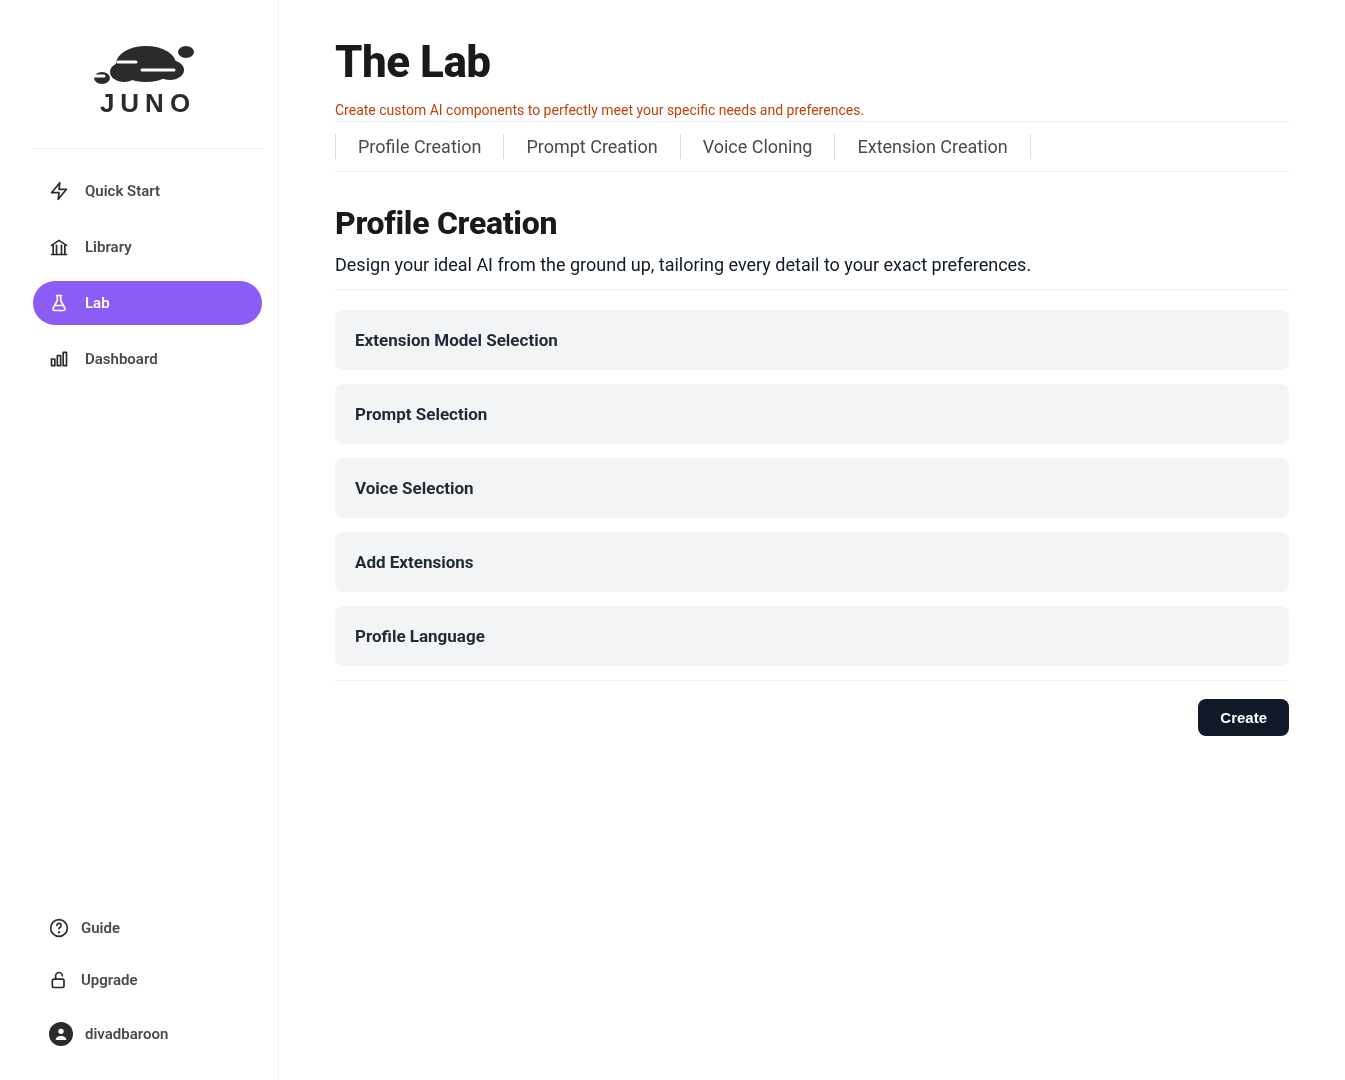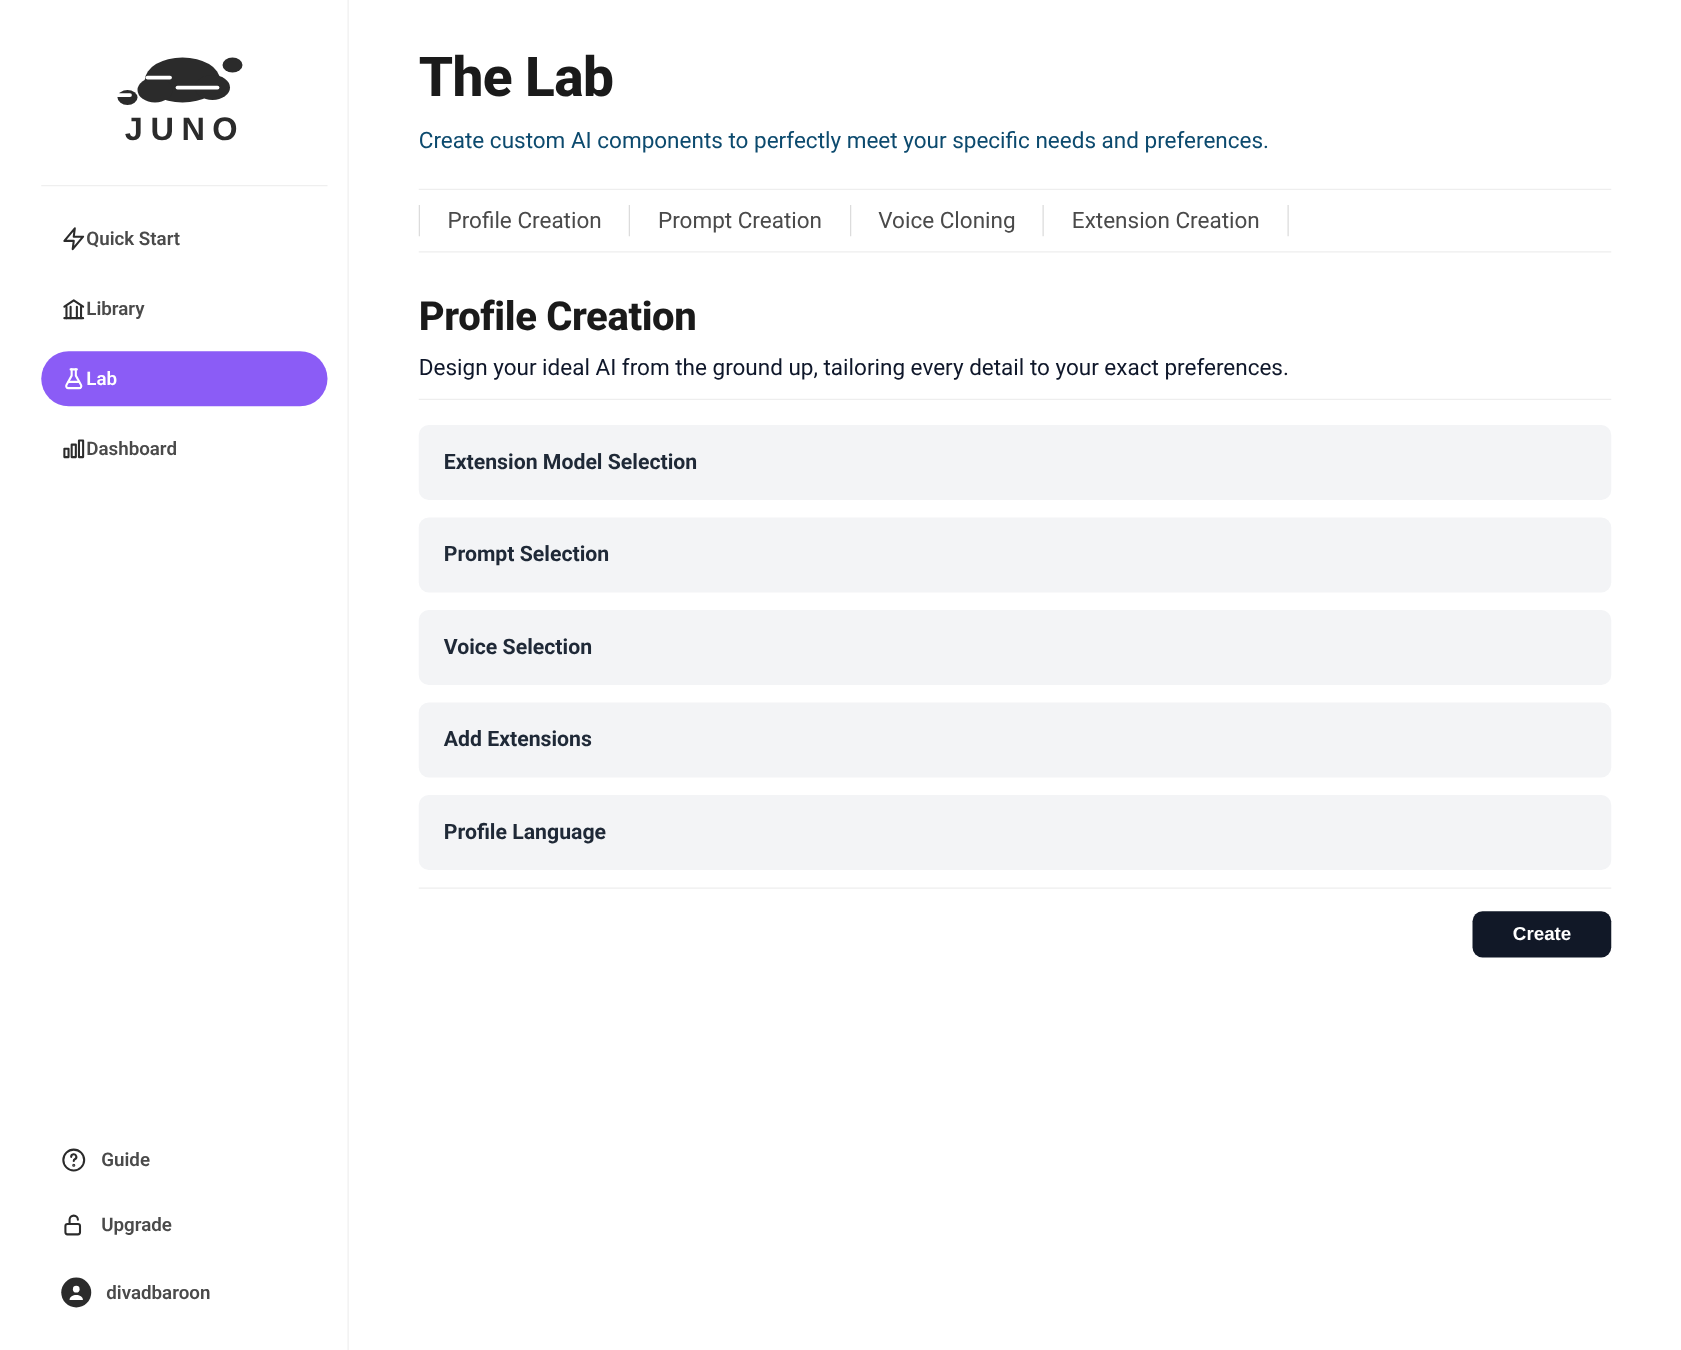--- a/index.html
+++ b/index.html
@@ -25,20 +25,21 @@
       display: flex;
       justify-content: center;
       border-bottom: 1px solid #efefef;
       margin-bottom: 20px;
     }
     .logo-wrap svg { display: block; }
     .nav { display: flex; flex-direction: column; gap: 12px; }
     .nav-item {
       display: flex;
       align-items: center;
+      gap: 16px;
       padding: 12px 16px;
       border-radius: 999px;
       color: #4a4a4a;
       font-size: 15px;
       font-weight: 600;
       cursor: pointer;
       line-height: 1;
     }
     .nav-item.active { background: #8b5cf6; color: #ffffff; }
     .nav-item.active .icon svg { stroke: #ffffff; }
@@ -59,21 +60,21 @@
     }
     .bottom-item .icon { width: 20px; height: 20px; display: flex; align-items: center; justify-content: center; }
     .avatar {
       width: 24px; height: 24px; border-radius: 50%;
       background: #2b2b2b; display: flex; align-items: center; justify-content: center;
     }
 
     
     .main { flex: 1; padding: 36px 56px; max-width: 1170px; }
     .page-title { font-size: 44px; font-weight: 800; letter-spacing: -0.5px; margin-bottom: 14px; color: #1a1a1a; }
-    .page-subtitle { font-size: 18px; color: #0c4a6e; margin-bottom: 28px; }
+    .page-subtitle { font-size: 14px; color: #c2410c; margin-bottom: 3px; }
     .page-sep { border: none; border-top: 1px solid #eeeeee; }
 
     
     .tabs {
       display: flex;
       align-items: center;
       padding: 12px 0;
       border-bottom: 1px solid #eeeeee;
       margin-bottom: 32px;
     }
@@ -103,21 +104,21 @@
       margin-bottom: 14px;
       cursor: pointer;
     }
 
     
     .footer-rule { border: none; border-top: 1px solid #eeeeee; margin-top: 4px; }
     .footer-actions { display: flex; justify-content: flex-end; padding-top: 18px; }
     .create-btn {
       background: #111827; color: #ffffff;
       border: none; border-radius: 8px;
-      padding: 10px 32px; font-size: 15px; font-weight: 600;
+      padding: 10px 22px; font-size: 15px; font-weight: 600;
       cursor: pointer;
     }
   </style>
 </head>
 <body>
 
 <aside class="sidebar">
   <div class="logo-wrap">
     <svg width="128" height="86" viewBox="0 0 128 86">
 

